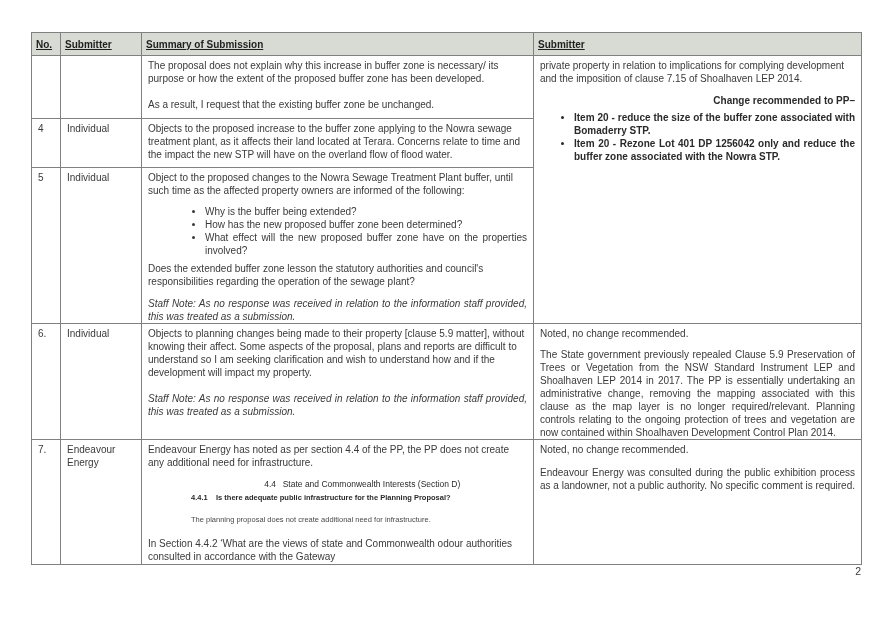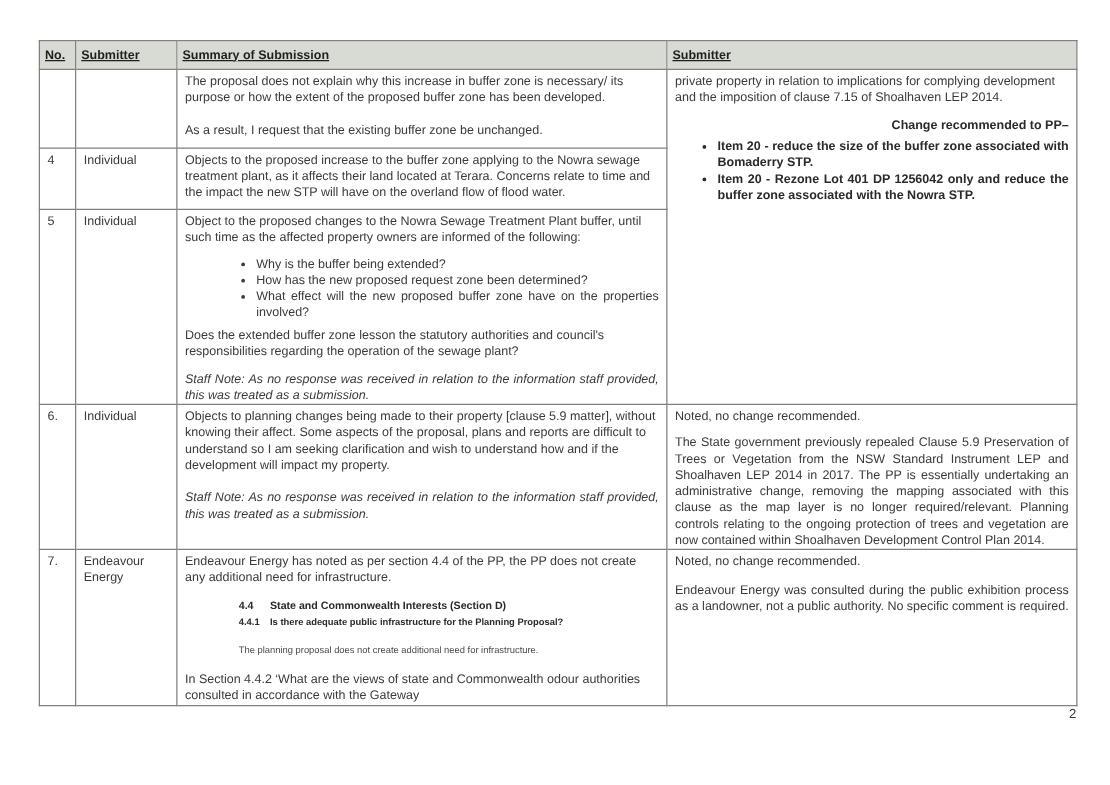--- a/index.html
+++ b/index.html
@@ -68,21 +68,21 @@
   ul.com-bullets {
     margin: 0;
     padding-left: 34px;
     font-weight: bold;
     color: #2a2a2a;
     text-align: justify;
   }
   ul li { margin: 0; padding: 0; }
 
   .quote { margin: 0 0 12px 43px; color: #4a4a4a; }
-  .q-h1 { font-size: 8.5px; line-height: 11px; font-weight: bold; color: #2a2a2a; }
+  .q-h1 { font-size: 8.5px; line-height: 11px; font-weight: normal; color: #2a2a2a; text-align: center; }
   .q-h1 .q-num { display: inline-block; width: 25px; }
   .q-h2 { font-size: 7.5px; line-height: 10px; font-weight: bold; color: #2a2a2a; margin-top: 3px; }
   .q-h2 .q-num { display: inline-block; width: 25px; }
   .q-body { font-size: 7.5px; line-height: 10px; margin-top: 12px; }
 
   .page-number {
     position: absolute; left: 31px; top: 565px; width: 830px;
     text-align: right; font-size: 10.5px; color: #3a3a3a;
   }
 </style>
@@ -132,21 +132,21 @@
         </td>
       </tr>
 
       <tr class="r2">
         <td>5</td>
         <td>Individual</td>
         <td>
           <p class="mb8">Object to the proposed changes to the Nowra Sewage Treatment Plant buffer, until such time as the affected property owners are informed of the following:</p>
           <ul class="sum-bullets">
             <li>Why is the buffer being extended?</li>
-            <li>How has the new proposed request zone been determined?</li>
+            <li>How has the new proposed buffer zone been determined?</li>
             <li>What effect will the new proposed buffer zone have on the properties involved?</li>
           </ul>
           <p class="mb9">Does the extended buffer zone lesson the statutory authorities and council's responsibilities regarding the operation of the sewage plant?</p>
           <p class="staff-note">Staff Note: As no response was received in relation to the information staff provided, this was treated as a submission.</p>
         </td>
       </tr>
 
       <tr class="r3">
         <td>6.</td>
         <td>Individual</td>

